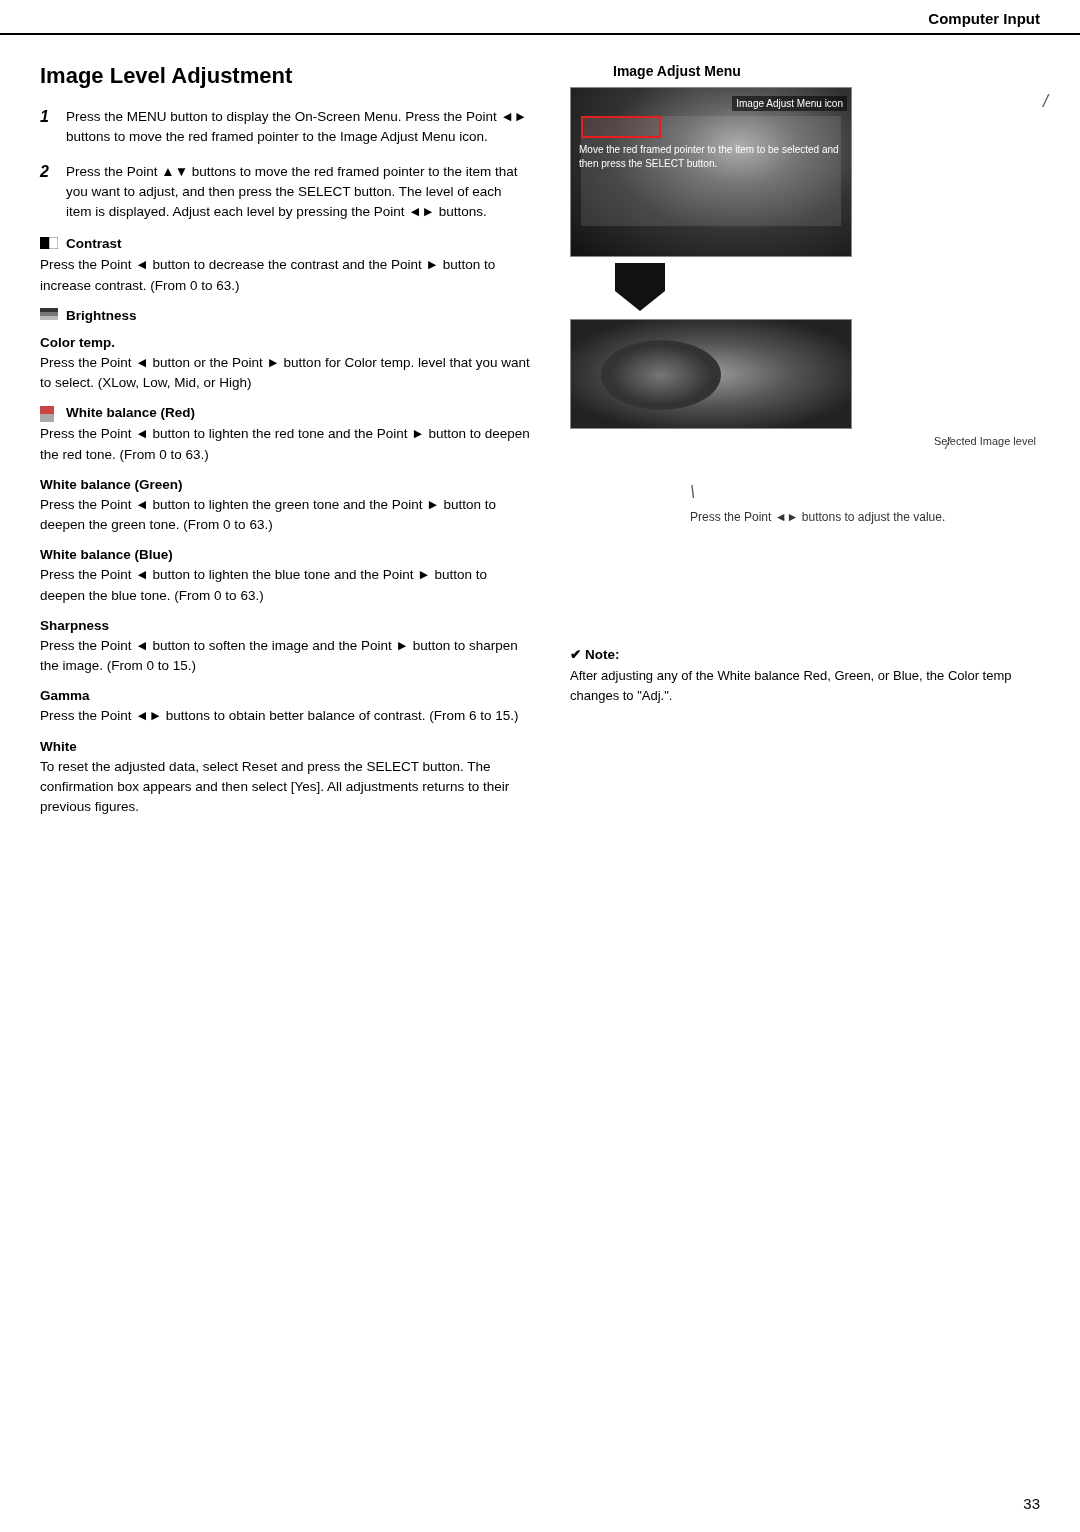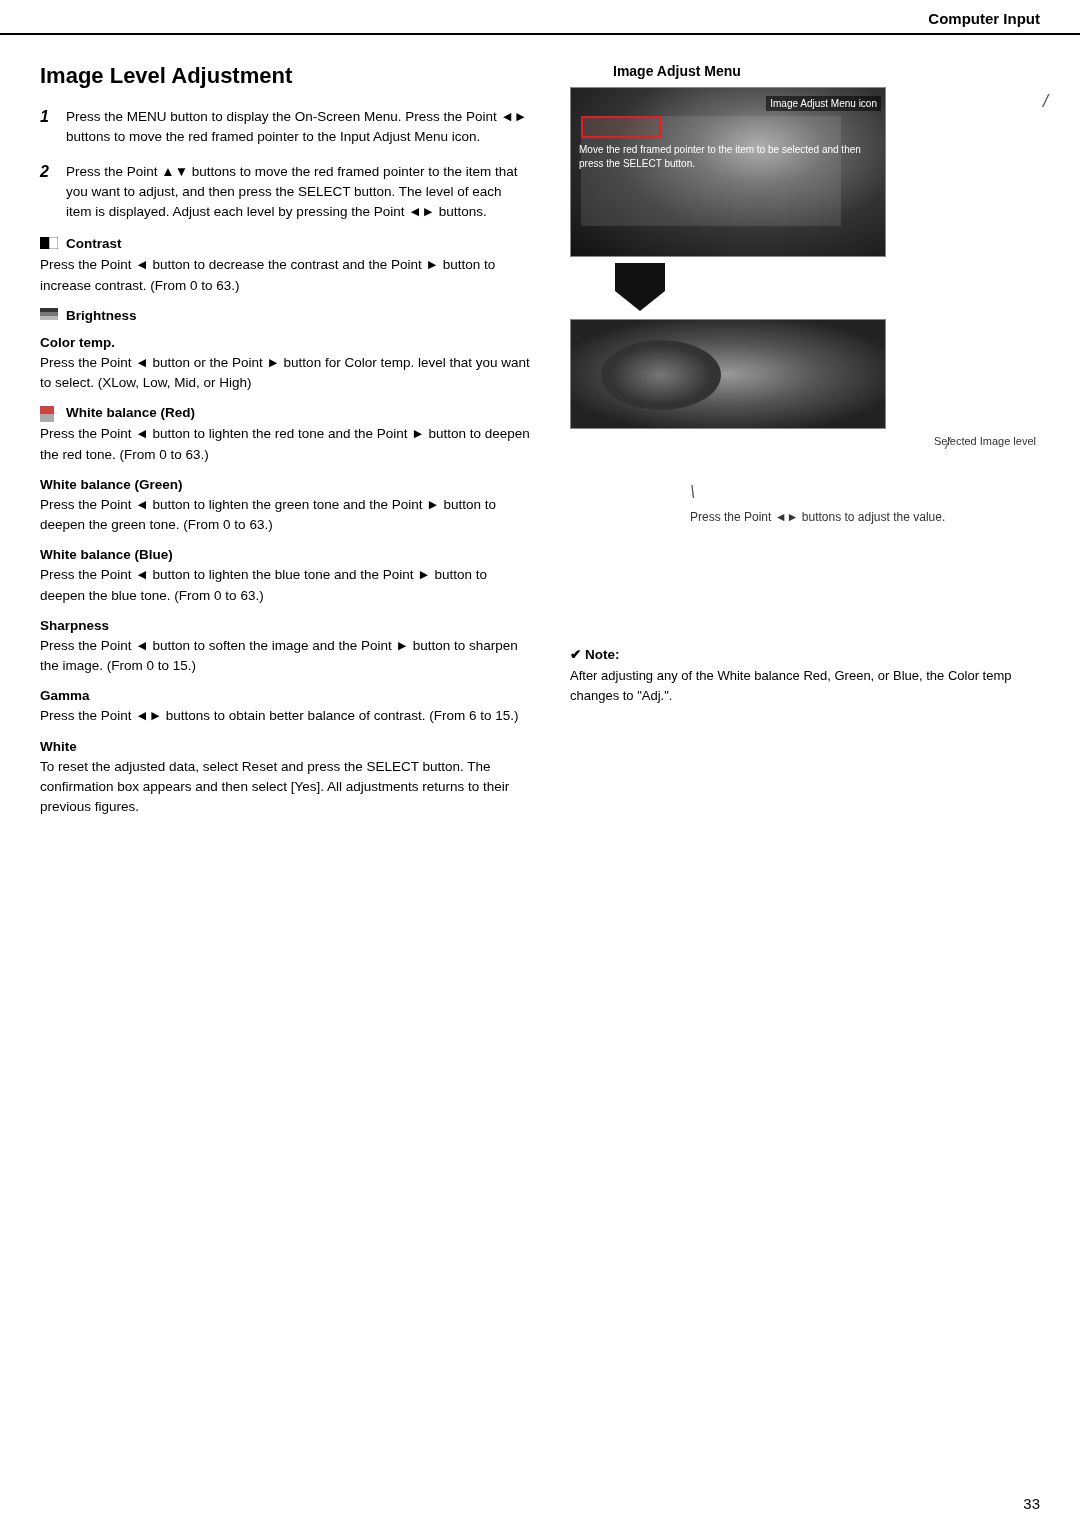--- a/index.html
+++ b/index.html
@@ -81,21 +81,21 @@
       margin-top: 10px;
     }
     .right-column-title {
       font-weight: bold;
       font-size: 14px;
       margin-bottom: 8px;
       margin-left: 43px;
     }
     .image-box {
       border: 1px solid #888;
-      width: 316px;
+      width: 282px;
       height: 170px;
       position: relative;
       overflow: hidden;
       margin-bottom: 0;
       background: #222;
     }
     .note-box {
       margin-top: 30px;
     }
     .note-title {
@@ -125,21 +125,21 @@
   <span>Computer Input</span>
 </div>
 
 <div class="page-content">
 
   <div class="left-column">
     <h1 class="page-title">Image Level Adjustment</h1>
 
     <div class="step">
       <span class="step-num"><em>1</em></span>
-      <span>Press the MENU button to display the On-Screen Menu.  Press the Point ◄► buttons to move the red framed pointer to the Input Adjust Menu icon.</span>
+      <span>Press the MENU button to display the On-Screen Menu.  Press the Point ◄► buttons to move the red framed pointer to the Image Adjust Menu icon.</span>
     </div>
 
     <div class="step">
       <span class="step-num"><em>2</em></span>
       <span>Press the Point ▲▼ buttons to move the red framed pointer to the item that you want to adjust, and then press the SELECT button.  The level of each item is displayed.  Adjust each level by pressing the Point ◄► buttons.</span>
     </div>
 
     <div class="section">
       <div class="section-header">
         <span class="section-icon">

